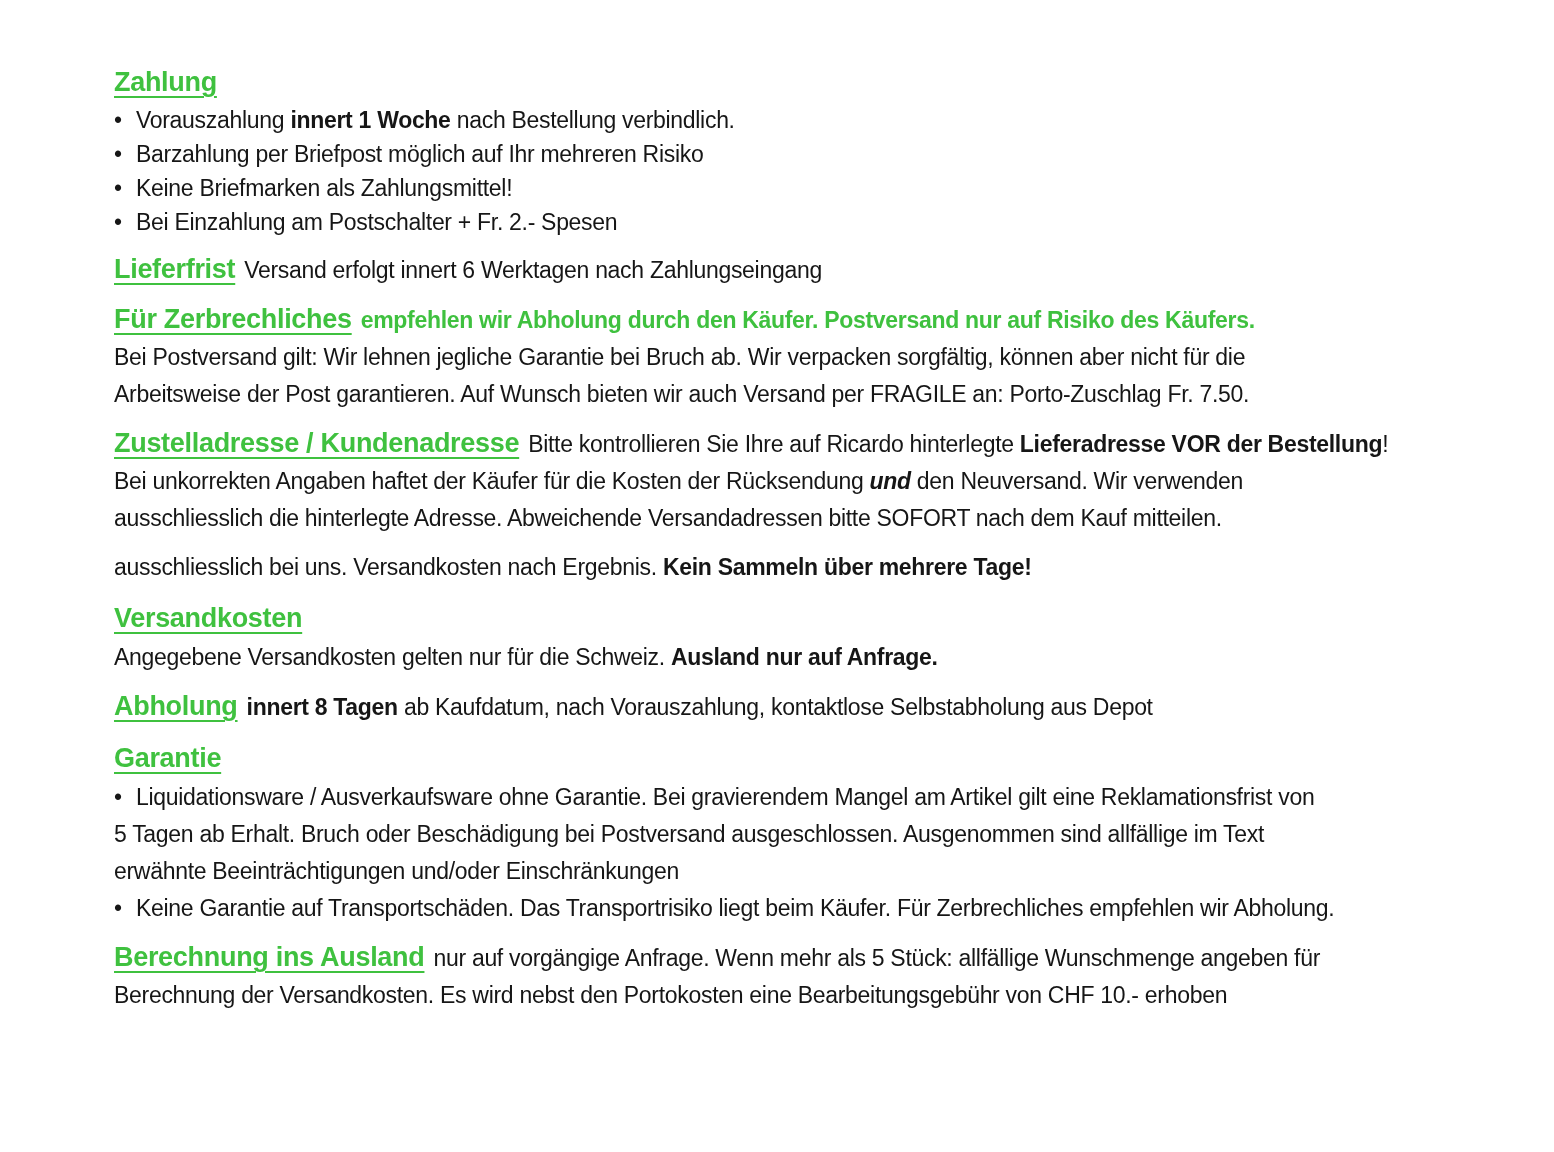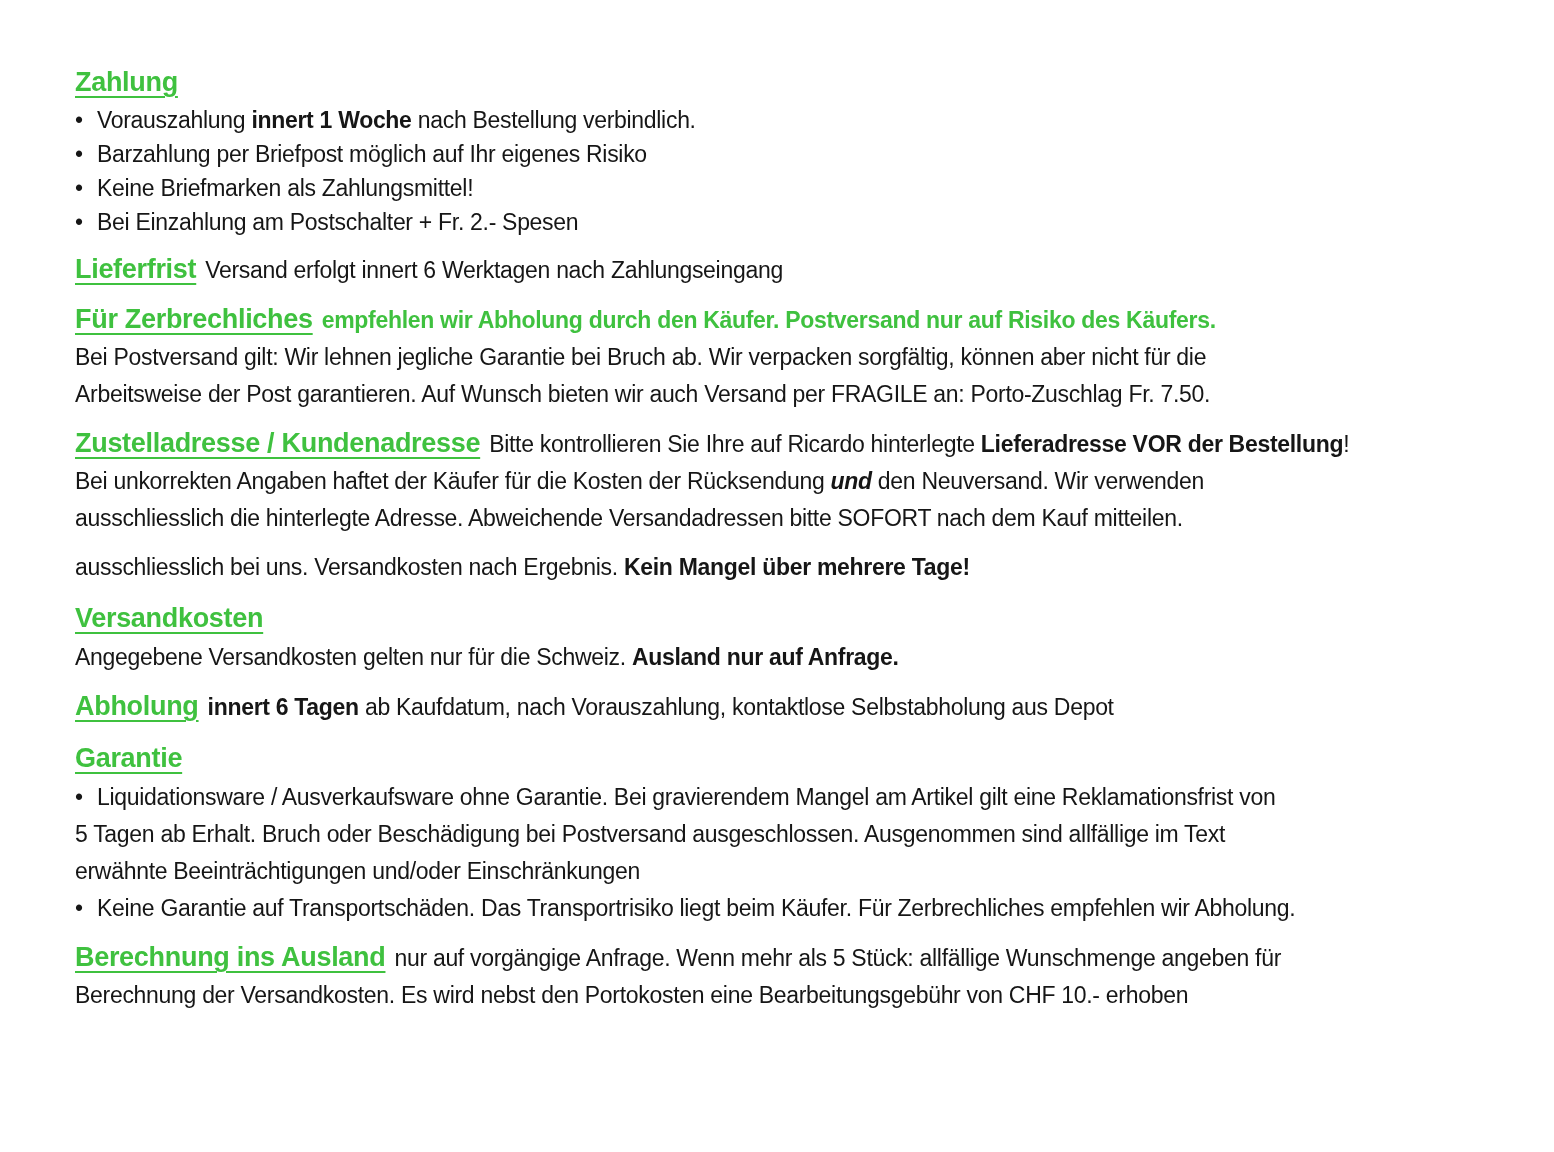--- a/index.html
+++ b/index.html
@@ -6,21 +6,21 @@
   html, body { margin: 0; padding: 0; }
   body {
     width: 1554px;
     height: 1152px;
     background: var(--bg, #ffffff);
     color: var(--ink, #161616);
     font-family: "Liberation Sans", "DejaVu Sans", sans-serif;
     overflow: hidden;
   }
   .doc {
-    padding: 62px 36px 0 75px;
+    padding: 62px 36px 0 114px;
     letter-spacing: -0.3px;
   }
   .sec { margin: 0 0 12px 0; }
   .line {
     font-size: 23px;
     line-height: 37px;
     white-space: nowrap;
   }
   .line.bullet-line { line-height: 34px; }
   .line.heading-line { line-height: 40px; }
@@ -42,21 +42,21 @@
   .dot { display: inline-block; width: 22px; }
 </style>
 </head>
 <body>
 
 <div class="doc">
 
   <section class="sec">
     <div class="line heading-line"><span class="h">Zahlung</span></div>
     <div class="line bullet-line"><span class="dot">•</span><span>Vorauszahlung </span><span class="b">innert 1 Woche</span><span> nach Bestellung verbindlich.</span></div>
-    <div class="line bullet-line"><span class="dot">•</span><span>Barzahlung per Briefpost möglich auf Ihr eigenes Risiko</span></div>
+    <div class="line bullet-line"><span class="dot">•</span><span>Barzahlung per Briefpost möglich auf Ihr mehreren Risiko</span></div>
     <div class="line bullet-line"><span class="dot">•</span><span>Keine Briefmarken als Zahlungsmittel!</span></div>
     <div class="line bullet-line"><span class="dot">•</span><span>Bei Einzahlung am Postschalter + Fr. 2.- Spesen</span></div>
   </section>
 
   <section class="sec">
     <div class="line"><span class="h">Lieferfrist</span><span>Versand erfolgt innert 6 Werktagen nach Zahlungseingang</span></div>
   </section>
 
   <section class="sec">
     <div class="line"><span class="h">Für Zerbrechliches</span><span class="hsub">empfehlen wir Abholung durch den Käufer. Postversand nur auf Risiko des Käufers.</span></div>
@@ -64,30 +64,30 @@
     <div class="line"><span>Arbeitsweise der Post garantieren. Auf Wunsch bieten wir auch Versand per FRAGILE an: Porto-Zuschlag Fr. 7.50.</span></div>
   </section>
 
   <section class="sec">
     <div class="line"><span class="h">Zustelladresse / Kundenadresse</span><span>Bitte kontrollieren Sie Ihre auf Ricardo hinterlegte </span><span class="b">Lieferadresse VOR der Bestellung</span><span>!</span></div>
     <div class="line"><span>Bei unkorrekten Angaben haftet der Käufer für die Kosten der Rücksendung </span><span class="bi">und</span><span> den Neuversand. Wir verwenden</span></div>
     <div class="line"><span>ausschliesslich die hinterlegte Adresse. Abweichende Versandadressen bitte SOFORT nach dem Kauf mitteilen.</span></div>
   </section>
 
   <section class="sec">
-    <div class="line"><span>ausschliesslich bei uns. Versandkosten nach Ergebnis. </span><span class="b">Kein Mangel über mehrere Tage!</span></div>
+    <div class="line"><span>ausschliesslich bei uns. Versandkosten nach Ergebnis. </span><span class="b">Kein Sammeln über mehrere Tage!</span></div>
   </section>
 
   <section class="sec">
     <div class="line heading-line"><span class="h">Versandkosten</span></div>
     <div class="line"><span>Angegebene Versandkosten gelten nur für die Schweiz. </span><span class="b">Ausland nur auf Anfrage.</span></div>
   </section>
 
   <section class="sec">
-    <div class="line"><span class="h">Abholung</span><span class="b">innert 6 Tagen</span><span> ab Kaufdatum, nach Vorauszahlung, kontaktlose Selbstabholung aus Depot</span></div>
+    <div class="line"><span class="h">Abholung</span><span class="b">innert 8 Tagen</span><span> ab Kaufdatum, nach Vorauszahlung, kontaktlose Selbstabholung aus Depot</span></div>
   </section>
 
   <section class="sec">
     <div class="line heading-line"><span class="h">Garantie</span></div>
     <div class="line"><span class="dot">•</span><span>Liquidationsware / Ausverkaufsware ohne Garantie. Bei gravierendem Mangel am Artikel gilt eine Reklamationsfrist von</span></div>
     <div class="line"><span>5 Tagen ab Erhalt. Bruch oder Beschädigung bei Postversand ausgeschlossen. Ausgenommen sind allfällige im Text</span></div>
     <div class="line"><span>erwähnte Beeinträchtigungen und/oder Einschränkungen</span></div>
     <div class="line"><span class="dot">•</span><span>Keine Garantie auf Transportschäden. Das Transportrisiko liegt beim Käufer. Für Zerbrechliches empfehlen wir Abholung.</span></div>
   </section>
 

